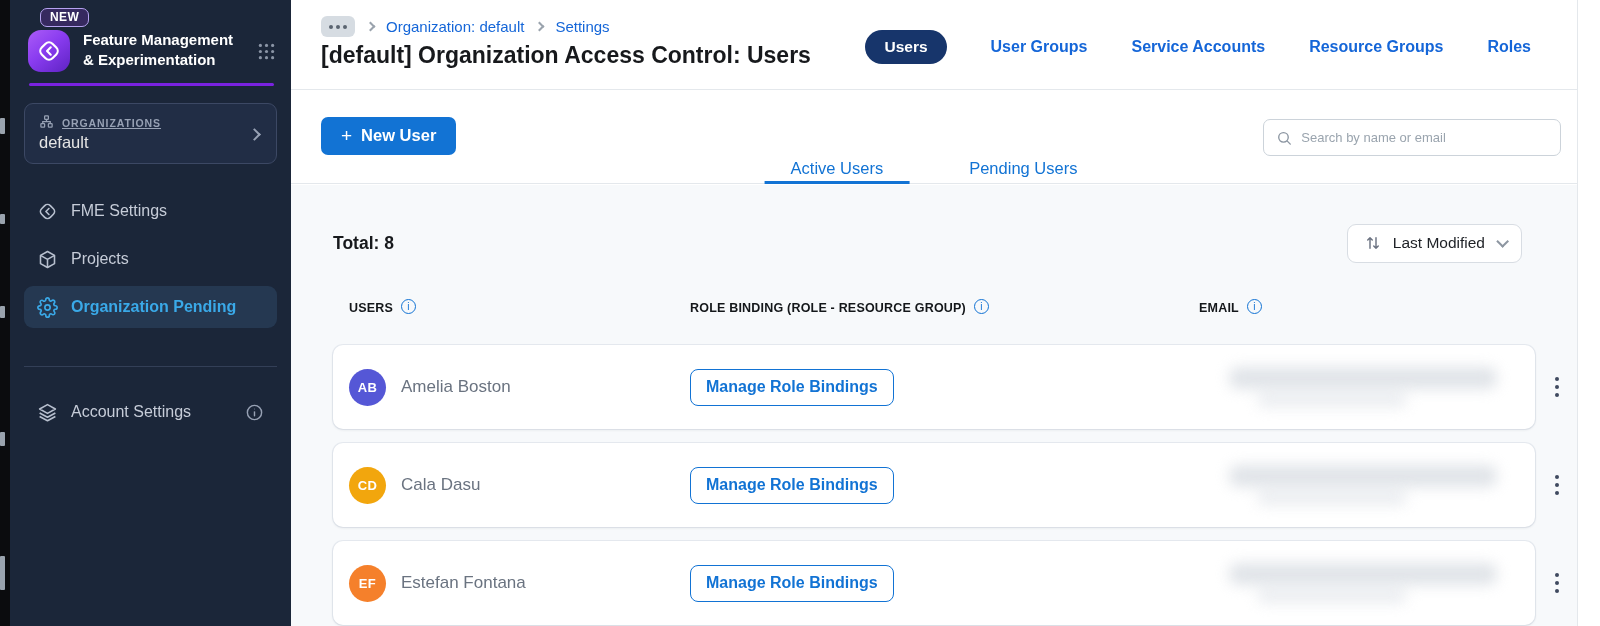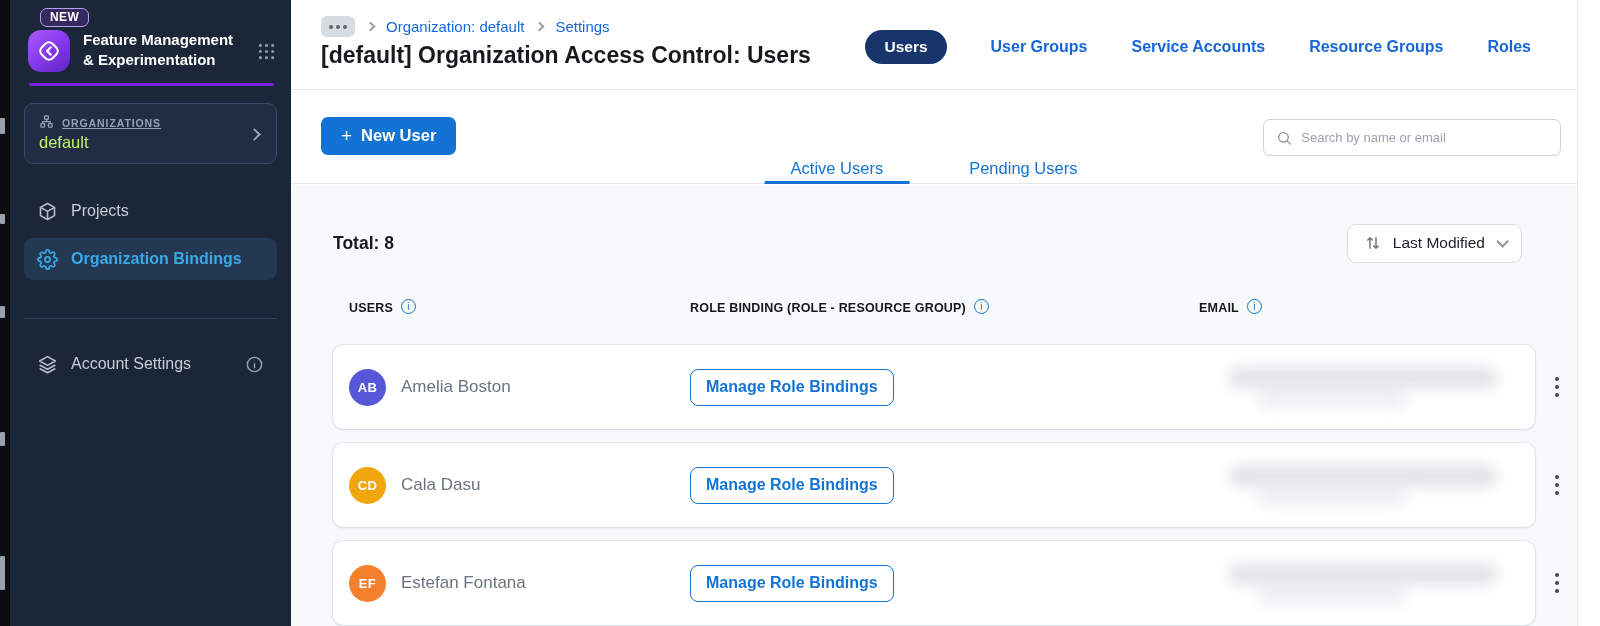--- a/index.html
+++ b/index.html
@@ -16,21 +16,21 @@
   .new-badge { display:inline-block; margin-left:12px; padding:1px 9px 2px; border:1.5px solid #b5a1f0; border-radius:7px; background:#36295f; color:#fff; font-size:12px; font-weight:700; letter-spacing:.4px; }
   .brand-row { display:flex; align-items:flex-start; margin-top:3px; }
   .logo-tile { width:42px; height:42px; flex:none; border-radius:13px; background:linear-gradient(140deg,#ab5cf7 0%,#8a3cf0 45%,#5e23c3 100%); display:flex; align-items:center; justify-content:center; }
   .app-title { margin-left:13px; color:#fff; font-size:15px; font-weight:700; line-height:20px; width:152px; }
   .grid-btn { margin-left:auto; margin-top:11px; cursor:pointer; }
   .brand-rule { height:3px; background:#7a22e0; margin:11px 3px 0 1px; border-radius:2px; }
 
   .org-box { margin:17px 14px 0; background:#212d45; border:1px solid #3c4864; border-radius:9px; padding:10px 14px 11px; position:relative; cursor:pointer; }
   .org-label-row { display:flex; align-items:flex-end; gap:8px; color:#97a1b4;text-decoration:underline; }
   .org-label { font-size:10.5px; font-weight:700; letter-spacing:.9px; }
-  .org-value { color:#bef264; font-size:16.5px; margin-top:4px; }
+  .org-value { color:#e5e5e5; font-size:16.5px; margin-top:4px; }
   .chev-right { position:absolute; right:17px; top:26px; width:9px; height:9px; border-top:2px solid #97a1b4; border-right:2px solid #97a1b4; transform:rotate(45deg); }
 
   .nav { margin:26px 14px 0; }
   .nav-item { display:flex; align-items:center; gap:13px; height:42px; padding:0 13px; border-radius:9px; color:#c6ccd8; font-size:16px; margin-bottom:6px; cursor:pointer; }
   .nav-item .nico { display:flex; color:#b7bfce; }
   .nav-item.active { background:#253851; color:#3aa9e8; font-weight:700; }
   .nav-item.active .nico { color:#3aa9e8; }
 
   .side-divider { border-top:1px solid #333f57; margin:38px 14px 0; }
   .account-item { display:flex; align-items:center; gap:13px; margin:24px 14px 0; padding:0 13px; height:42px; color:#c6ccd8; font-size:16px; cursor:pointer; }
@@ -135,35 +135,44 @@
       </svg>
       <span class="org-label">ORGANIZATIONS</span>
     </div>
     <div class="org-value">default</div>
     <span class="chev-right"></span>
   </div>
 
   <nav class="nav">
     <div class="nav-item">
       <span class="nico">
+        <svg width="21" height="21" viewBox="0 0 24 24" fill="none" stroke="currentColor" stroke-width="1.9" stroke-linecap="round" stroke-linejoin="round">
+          <rect x="5" y="5" width="14" height="14" rx="4.5" transform="rotate(45 12 12)"></rect>
+          <path d="M13.6 8.6 10.2 12l3.4 3.4"></path>
+        </svg>
+      </span>
+      <span>FME Settings</span>
+    </div>
+    <div class="nav-item">
+      <span class="nico">
         <svg width="21" height="21" viewBox="0 0 24 24" fill="none" stroke="currentColor" stroke-width="1.8" stroke-linejoin="round">
           <path d="M12 2.8 20 7.3v9.4L12 21.2 4 16.7V7.3z"></path>
           <path d="M4 7.3l8 4.5 8-4.5M12 11.8v9.4"></path>
         </svg>
       </span>
       <span>Projects</span>
     </div>
     <div class="nav-item active">
       <span class="nico">
         <svg width="21" height="21" viewBox="0 0 24 24" fill="none" stroke="currentColor" stroke-width="1.9" stroke-linecap="round" stroke-linejoin="round">
           <circle cx="12" cy="12" r="3"></circle>
           <path d="M19.4 15a1.65 1.65 0 0 0 .33 1.82l.06.06a2 2 0 0 1 0 2.83 2 2 0 0 1-2.83 0l-.06-.06a1.65 1.65 0 0 0-1.82-.33 1.65 1.65 0 0 0-1 1.51V21a2 2 0 0 1-2 2 2 2 0 0 1-2-2v-.09A1.65 1.65 0 0 0 9 19.4a1.65 1.65 0 0 0-1.82.33l-.06.06a2 2 0 0 1-2.83 0 2 2 0 0 1 0-2.83l.06-.06a1.65 1.65 0 0 0 .33-1.82 1.65 1.65 0 0 0-1.51-1H3a2 2 0 0 1-2-2 2 2 0 0 1 2-2h.09A1.65 1.65 0 0 0 4.6 9a1.65 1.65 0 0 0-.33-1.82l-.06-.06a2 2 0 0 1 0-2.83 2 2 0 0 1 2.83 0l.06.06a1.65 1.65 0 0 0 1.82.33H9a1.65 1.65 0 0 0 1-1.51V3a2 2 0 0 1 2-2 2 2 0 0 1 2 2v.09a1.65 1.65 0 0 0 1 1.51 1.65 1.65 0 0 0 1.82-.33l.06-.06a2 2 0 0 1 2.83 0 2 2 0 0 1 0 2.83l-.06.06a1.65 1.65 0 0 0-.33 1.82V9a1.65 1.65 0 0 0 1.51 1H21a2 2 0 0 1 2 2 2 2 0 0 1-2 2h-.09a1.65 1.65 0 0 0-1.51 1z"></path>
         </svg>
       </span>
-      <span>Organization Bindings</span>
+      <span>Organization Pending</span>
     </div>
   </nav>
 
   <div class="side-divider"></div>
 
   <div class="account-item">
     <span class="nico">
       <svg width="21" height="21" viewBox="0 0 24 24" fill="none" stroke="currentColor" stroke-width="1.8" stroke-linejoin="round">
         <path d="M12 3 21 8l-9 5-9-5z"></path>
         <path d="M3 12.5 12 17.5l9-5"></path>

